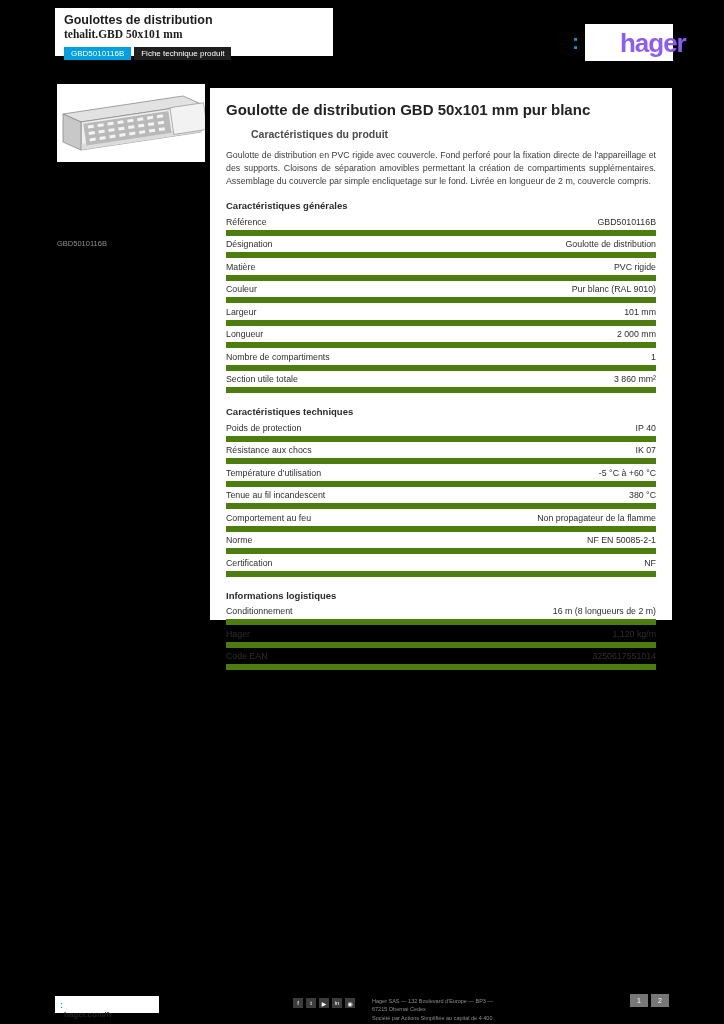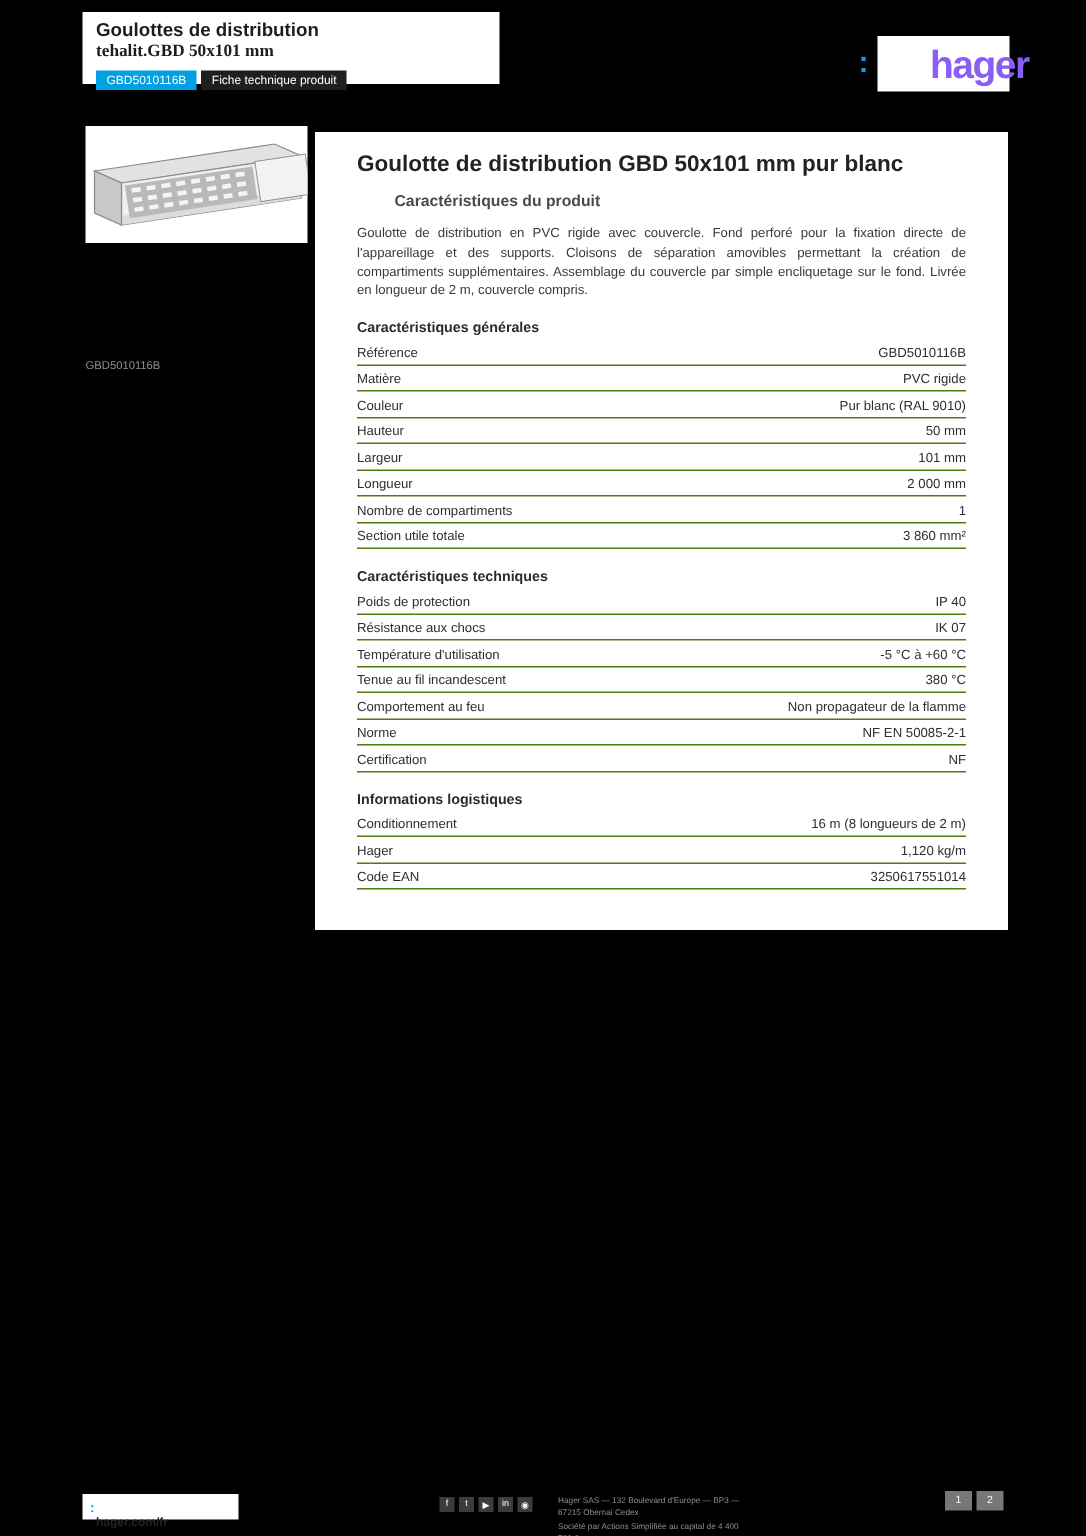--- a/index.html
+++ b/index.html
@@ -26,27 +26,27 @@
     display:flex;align-items:center;justify-content:center;}
   .logo{font-size:26px;font-weight:800;color:#8b5cf6;letter-spacing:-1px;line-height:1;margin-left:40px;}
   .logo-colon{font-size:20px;font-weight:800;color:#00a0e1;margin-right:1px;}
 
   
   .imgbox{left:57px;top:84px;width:148px;height:78px;background:#fff;
     display:flex;align-items:center;justify-content:center;}
   .caption{left:57px;top:239px;width:110px;font-size:7.5px;color:#8f8f8f;}
 
   
-  .panel{left:210px;top:88px;width:462px;height:532px;background:#ffffff;padding:13px 28px;}
+  .panel{left:210px;top:88px;width:462px;height:532px;background:#ffffff;padding:13px 16px;}
   .panel h1{margin:0;font-size:15px;font-weight:bold;color:#222;line-height:1.2;}
   .subtitle{margin-top:9px;font-size:10.5px;font-weight:bold;color:#4a4a4a;margin-left:25px;}
   .desc{margin-top:9px;font-size:8.8px;color:#3a3a3a;line-height:1.45;text-align:justify;}
   .sec-head{margin-top:13px;font-size:9.5px;font-weight:bold;color:#2b2b2b;padding-bottom:2px;}
   .row{display:flex;justify-content:space-between;align-items:flex-end;
-    font-size:8.8px;color:#2e2e2e;padding:3.5px 0 3px 0;border-bottom:1px solid #4d7c0f;}
+    font-size:8.8px;color:#2e2e2e;padding:3.5px 0 3px 0;border-bottom:6px solid #4d7c0f;}
   .row .lbl{padding-right:10px;}
   .row .val{text-align:right;white-space:nowrap;}
 
   
   .sitebox{left:55px;top:996px;width:104px;height:17px;background:#fff;
     display:flex;align-items:center;padding:0 5px;}
   .sitebox .colon{color:#00a0e1;font-weight:bold;font-size:9px;margin-right:1px;}
   .sitebox .site{color:#222;font-size:8px;font-weight:bold;margin-top:20px;}
   .socials{left:293px;top:998px;display:flex;gap:3px;}
   .soc{width:10px;height:10px;background:#3c3c3c;color:#fff;font-size:6px;
@@ -124,30 +124,30 @@
     <h1>Goulotte de distribution GBD 50x101 mm pur blanc</h1>
     <div class="subtitle">Caractéristiques du produit</div>
     <div class="desc">Goulotte de distribution en PVC rigide avec couvercle. Fond perforé pour la fixation directe de l'appareillage et des supports. Cloisons de séparation amovibles permettant la création de compartiments supplémentaires. Assemblage du couvercle par simple encliquetage sur le fond. Livrée en longueur de 2 m, couvercle compris.</div>
 
     <div class="sec-head">Caractéristiques générales</div>
     <div class="row">
         <span class="lbl">Référence</span>
         <span class="val">GBD5010116B</span>
       </div>
     <div class="row">
+        <span class="lbl">Désignation</span>
+        <span class="val">Goulotte de distribution</span>
+      </div>
+    <div class="row">
         <span class="lbl">Matière</span>
         <span class="val">PVC rigide</span>
       </div>
     <div class="row">
         <span class="lbl">Couleur</span>
         <span class="val">Pur blanc (RAL 9010)</span>
-      </div>
-    <div class="row">
-        <span class="lbl">Hauteur</span>
-        <span class="val">50 mm</span>
       </div>
     <div class="row">
         <span class="lbl">Largeur</span>
         <span class="val">101 mm</span>
       </div>
     <div class="row">
         <span class="lbl">Longueur</span>
         <span class="val">2 000 mm</span>
       </div>
     <div class="row">

